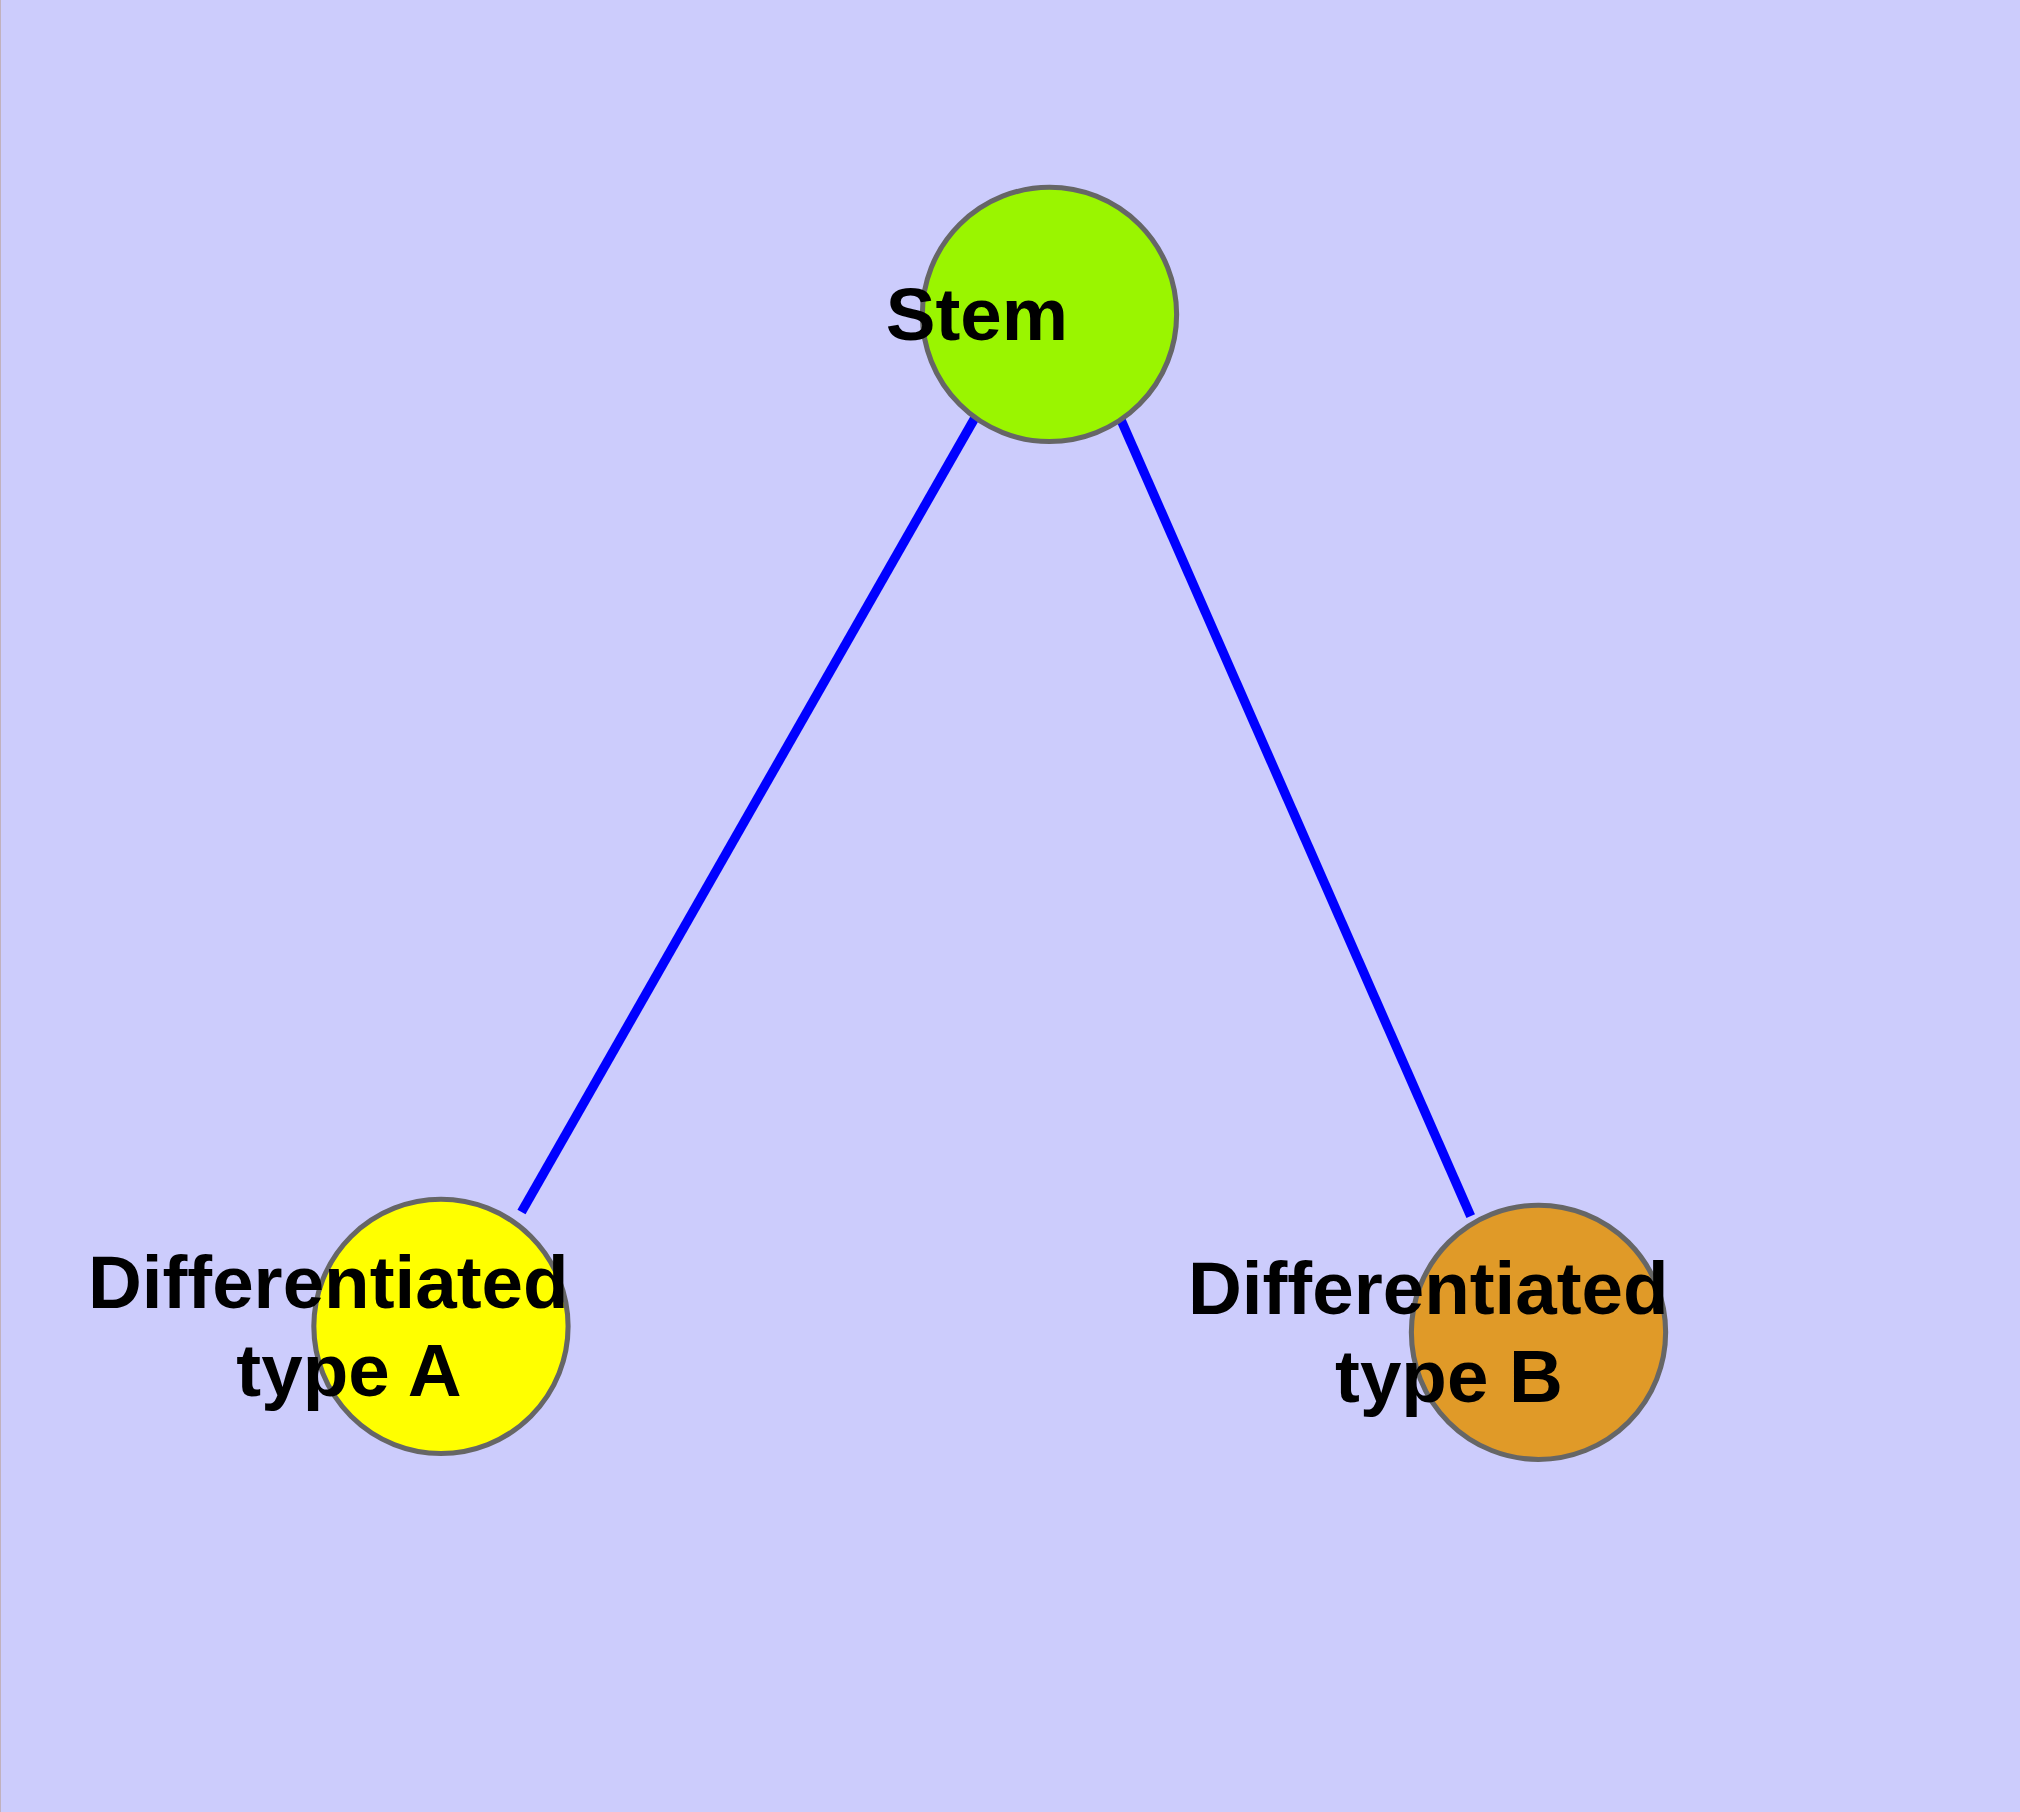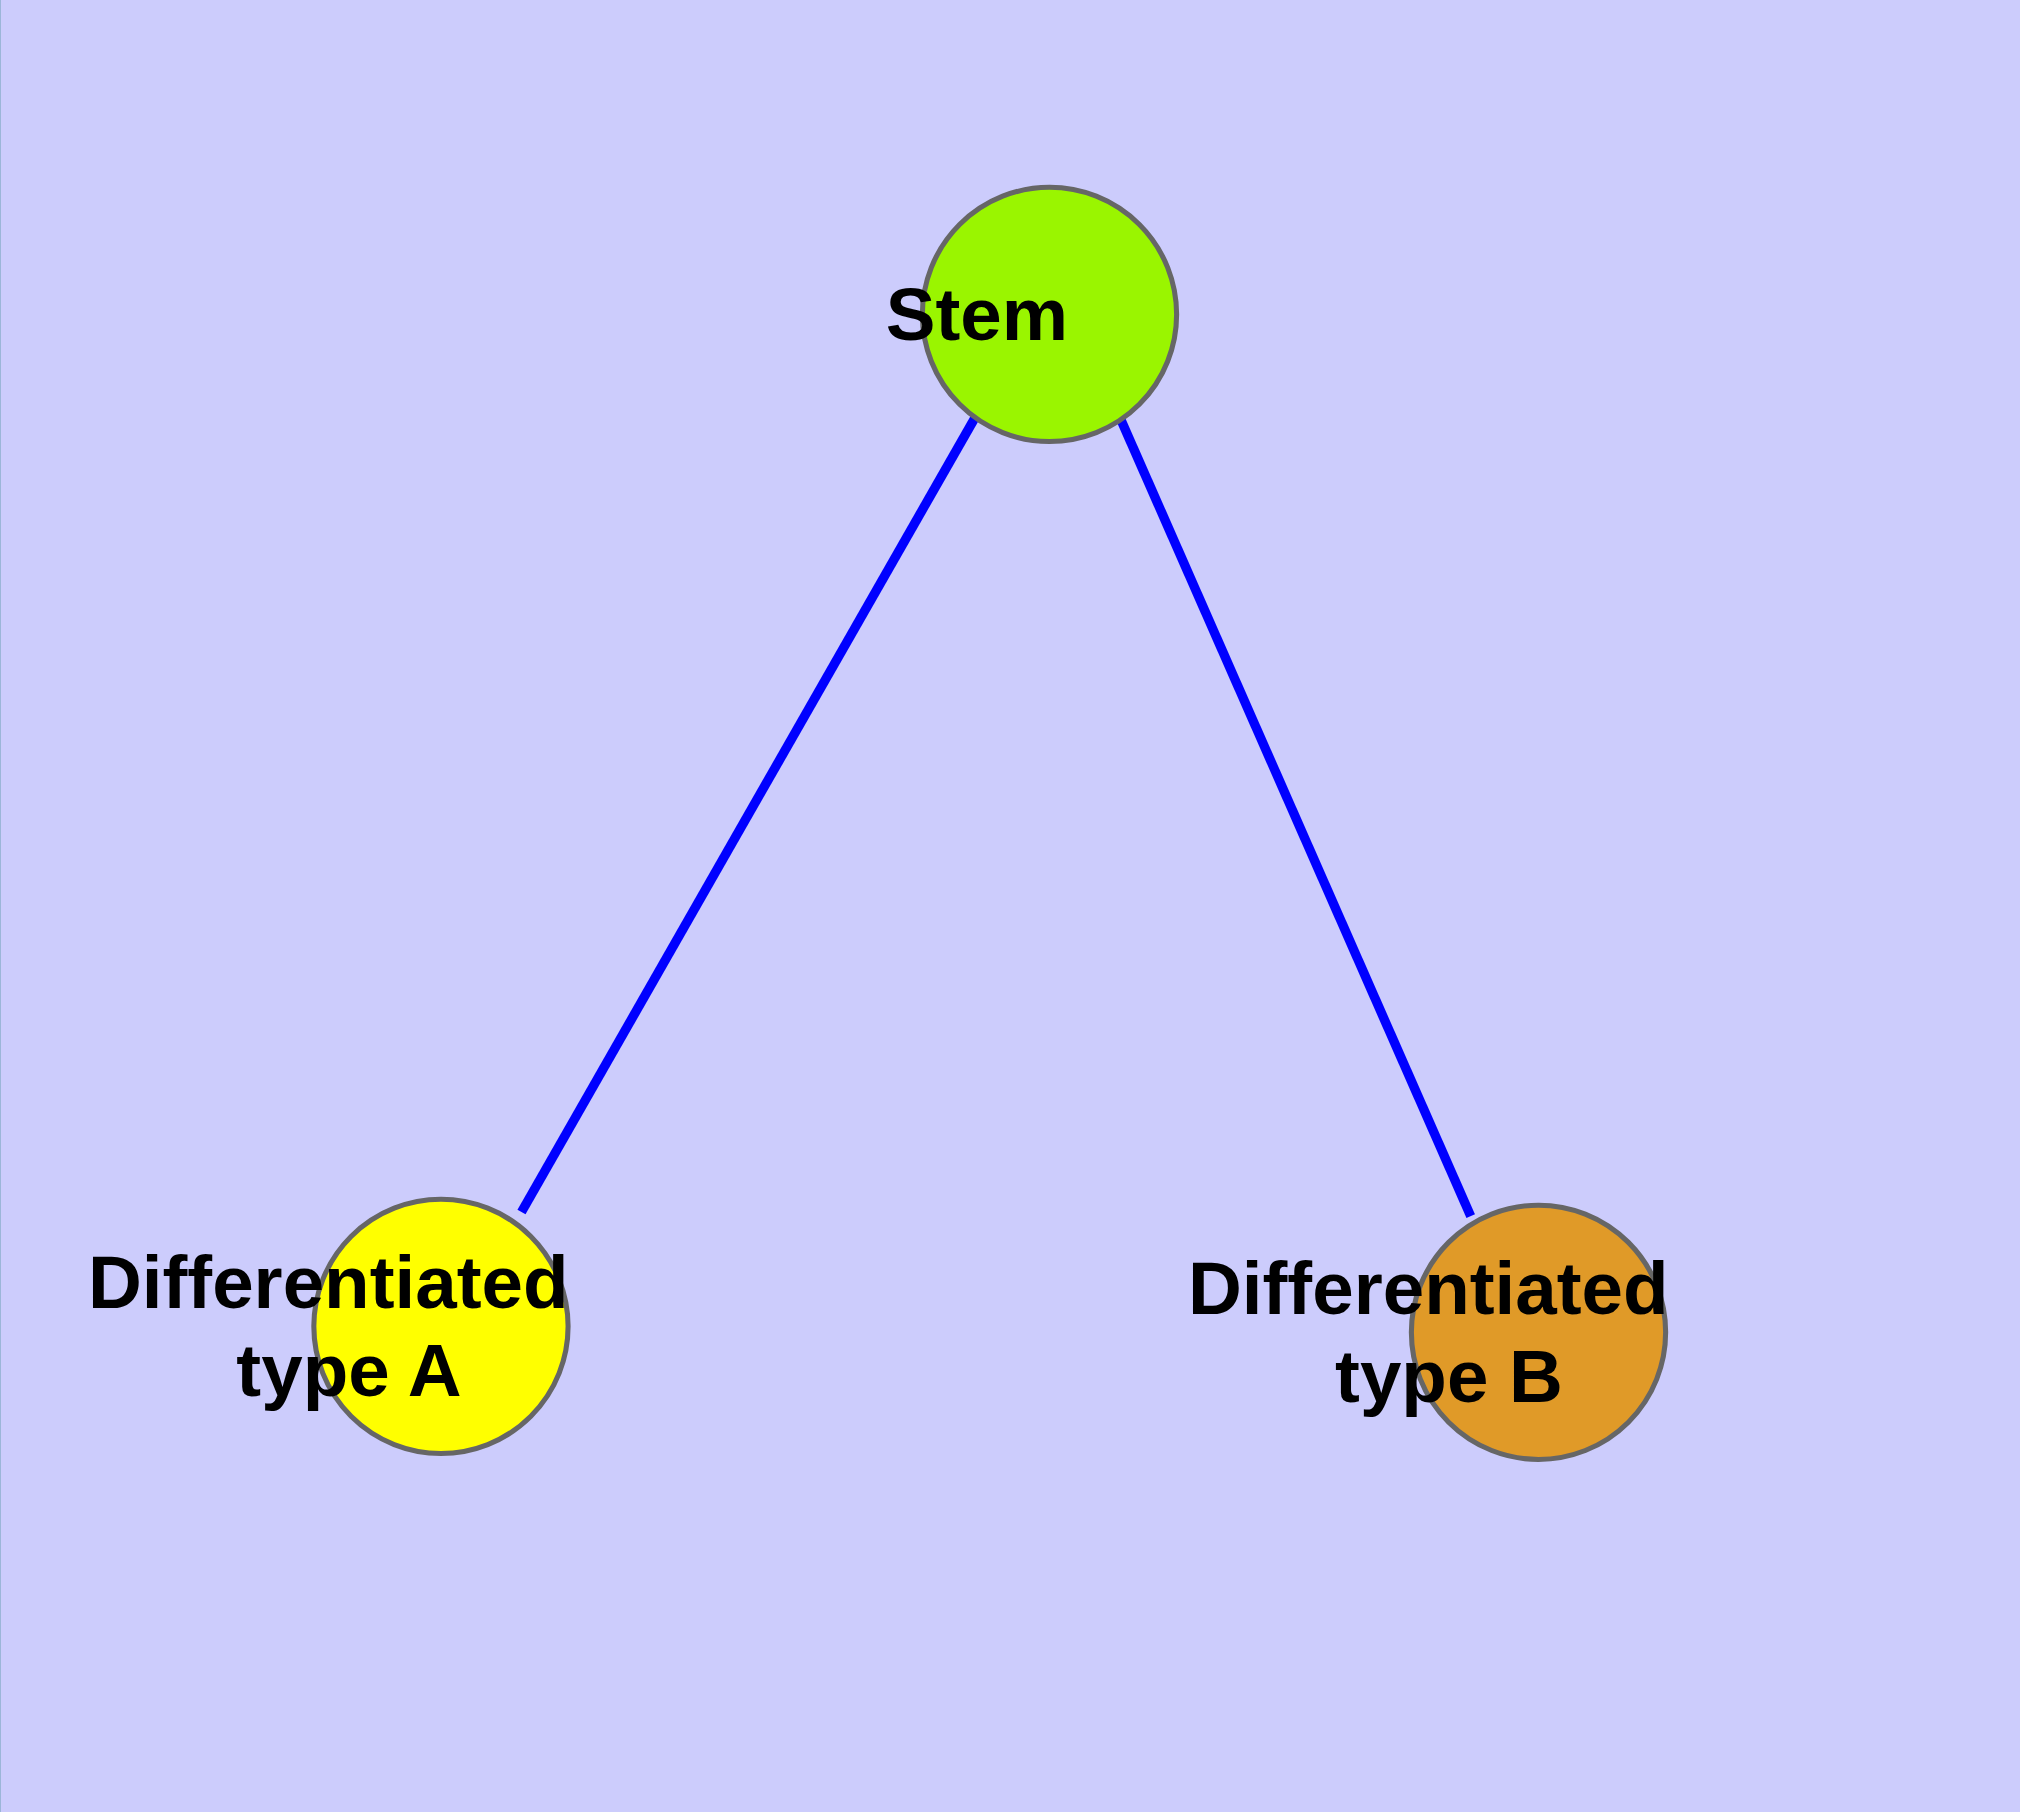--- a/index.html
+++ b/index.html
@@ -11,21 +11,21 @@
   body {
     width: 2021px;
     height: 1812px;
     overflow: hidden;
     font-family: "Liberation Sans", sans-serif;
   }
   #graph-canvas {
     position: relative;
     width: 1633px;
     height: 1812px;
-    background: #0f766e;
+    background: #a16207;
   }
   #graph-svg {
     position: absolute;
     top: 0;
     left: 0;
     width: 2021px;
     height: 1812px;
     display: block;
   }
   .node-label {

